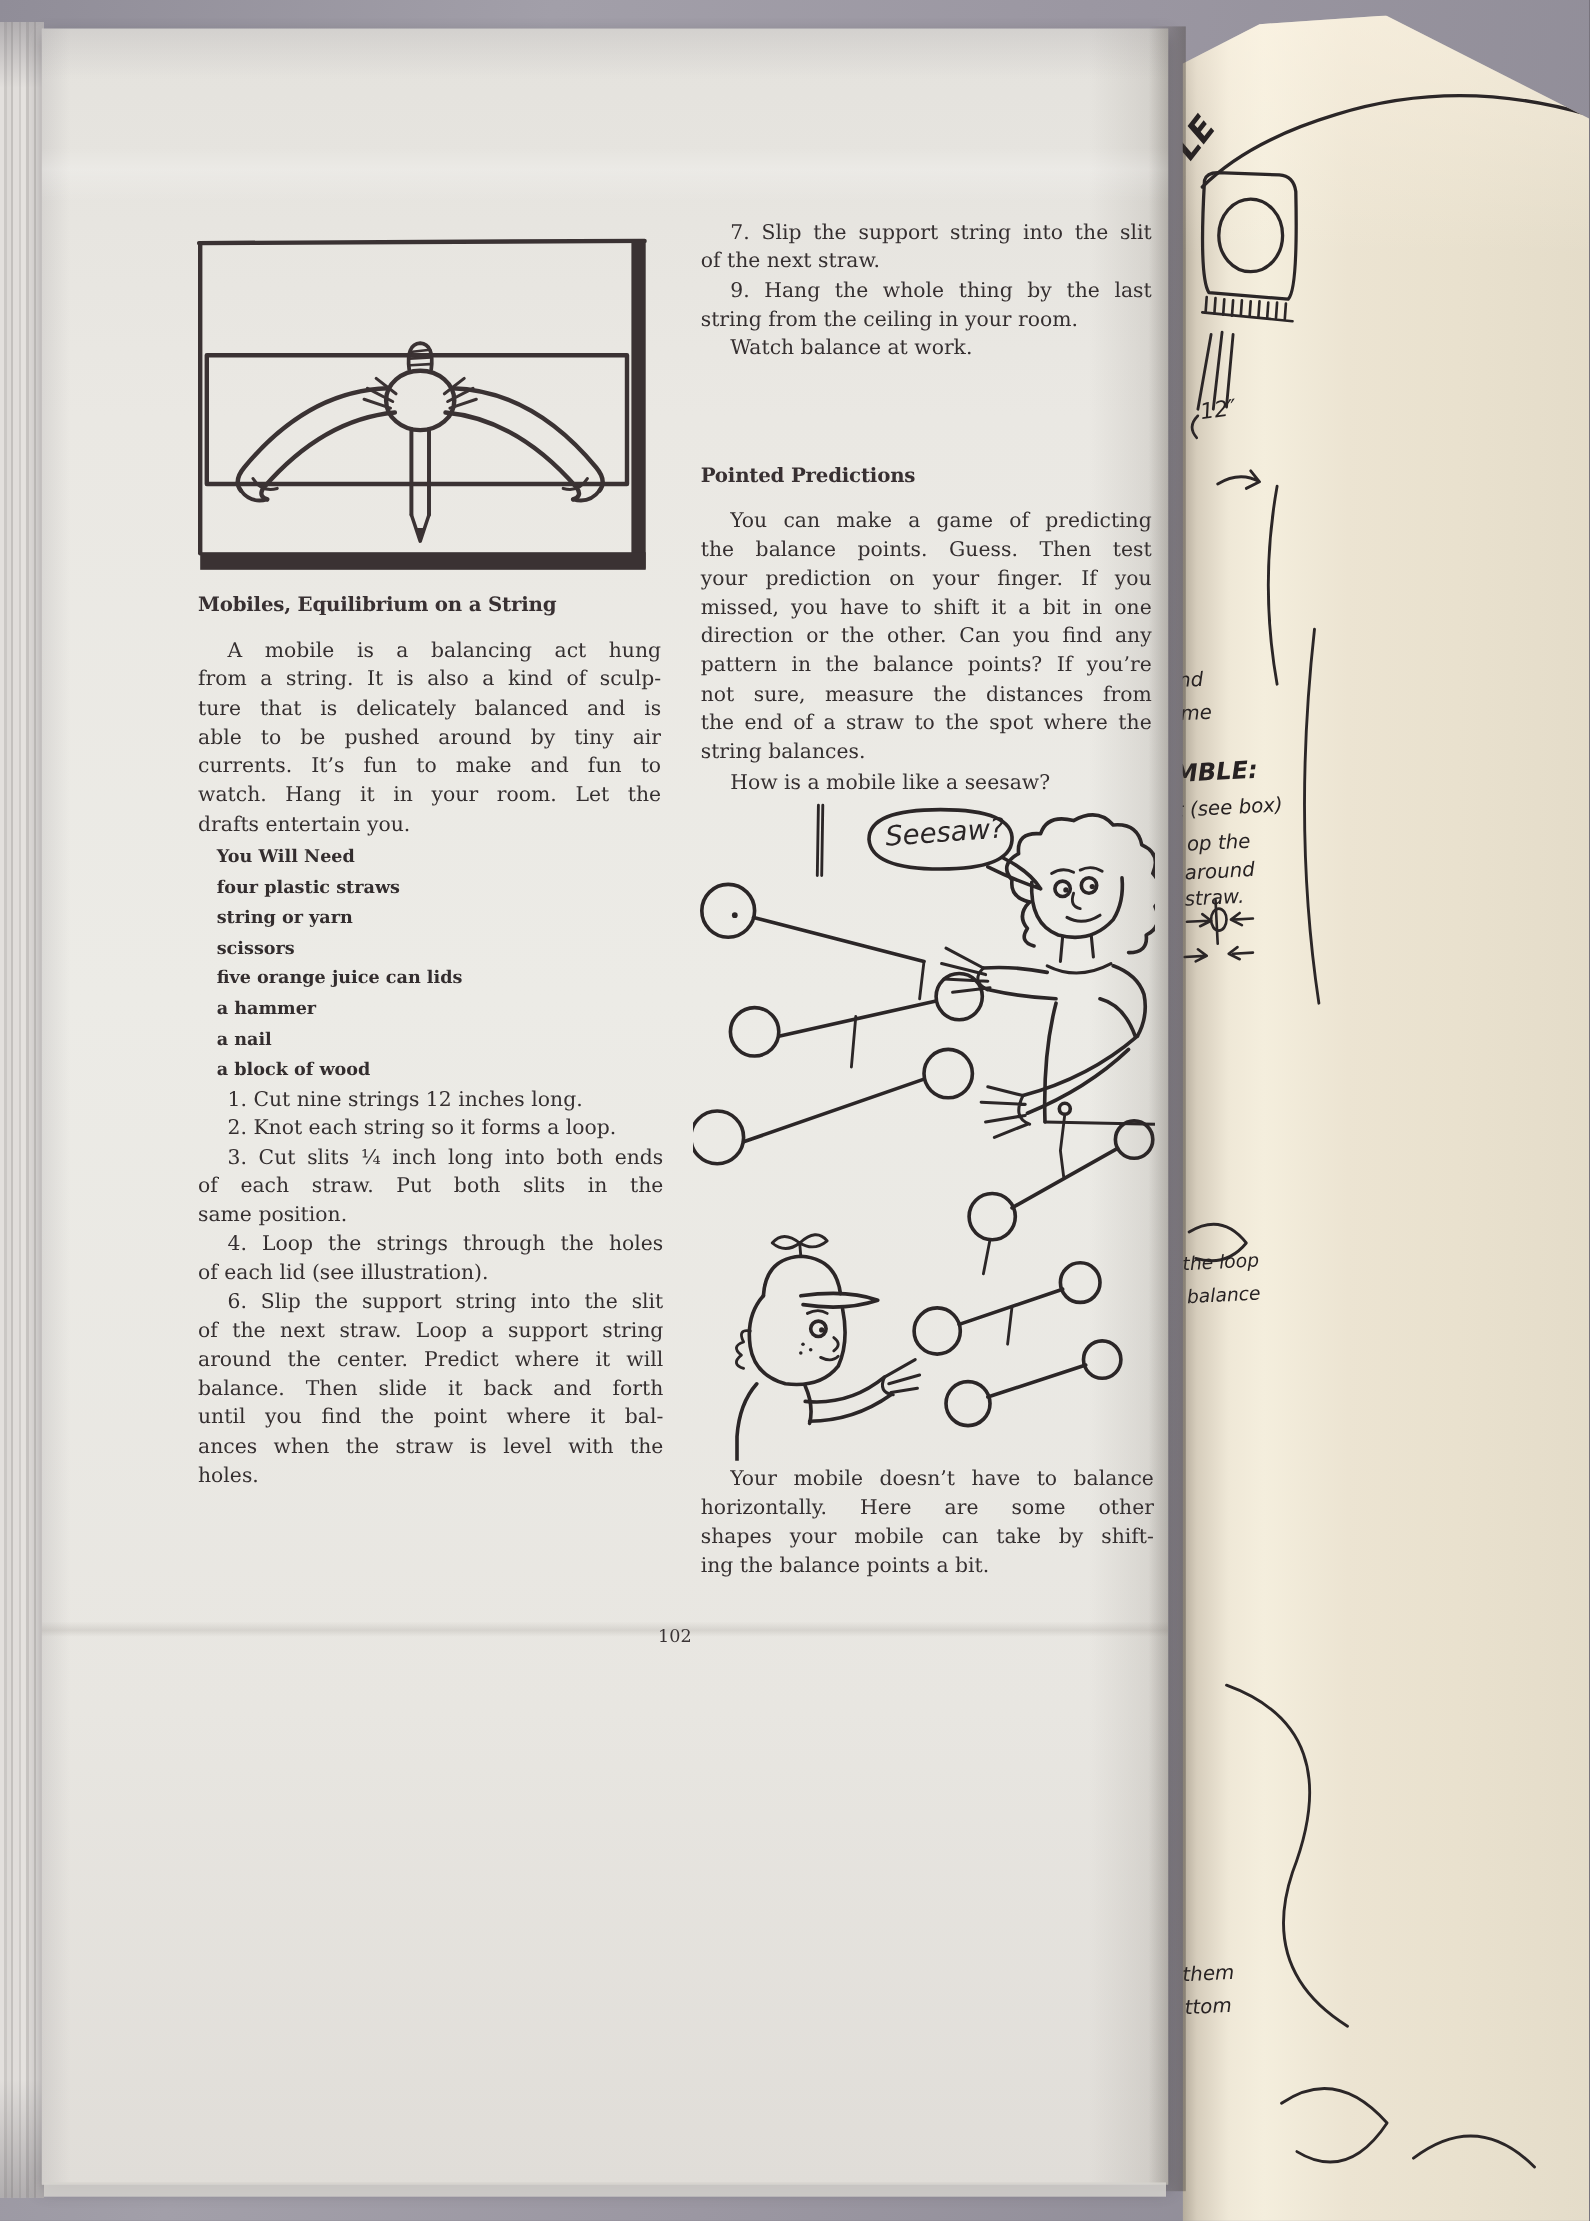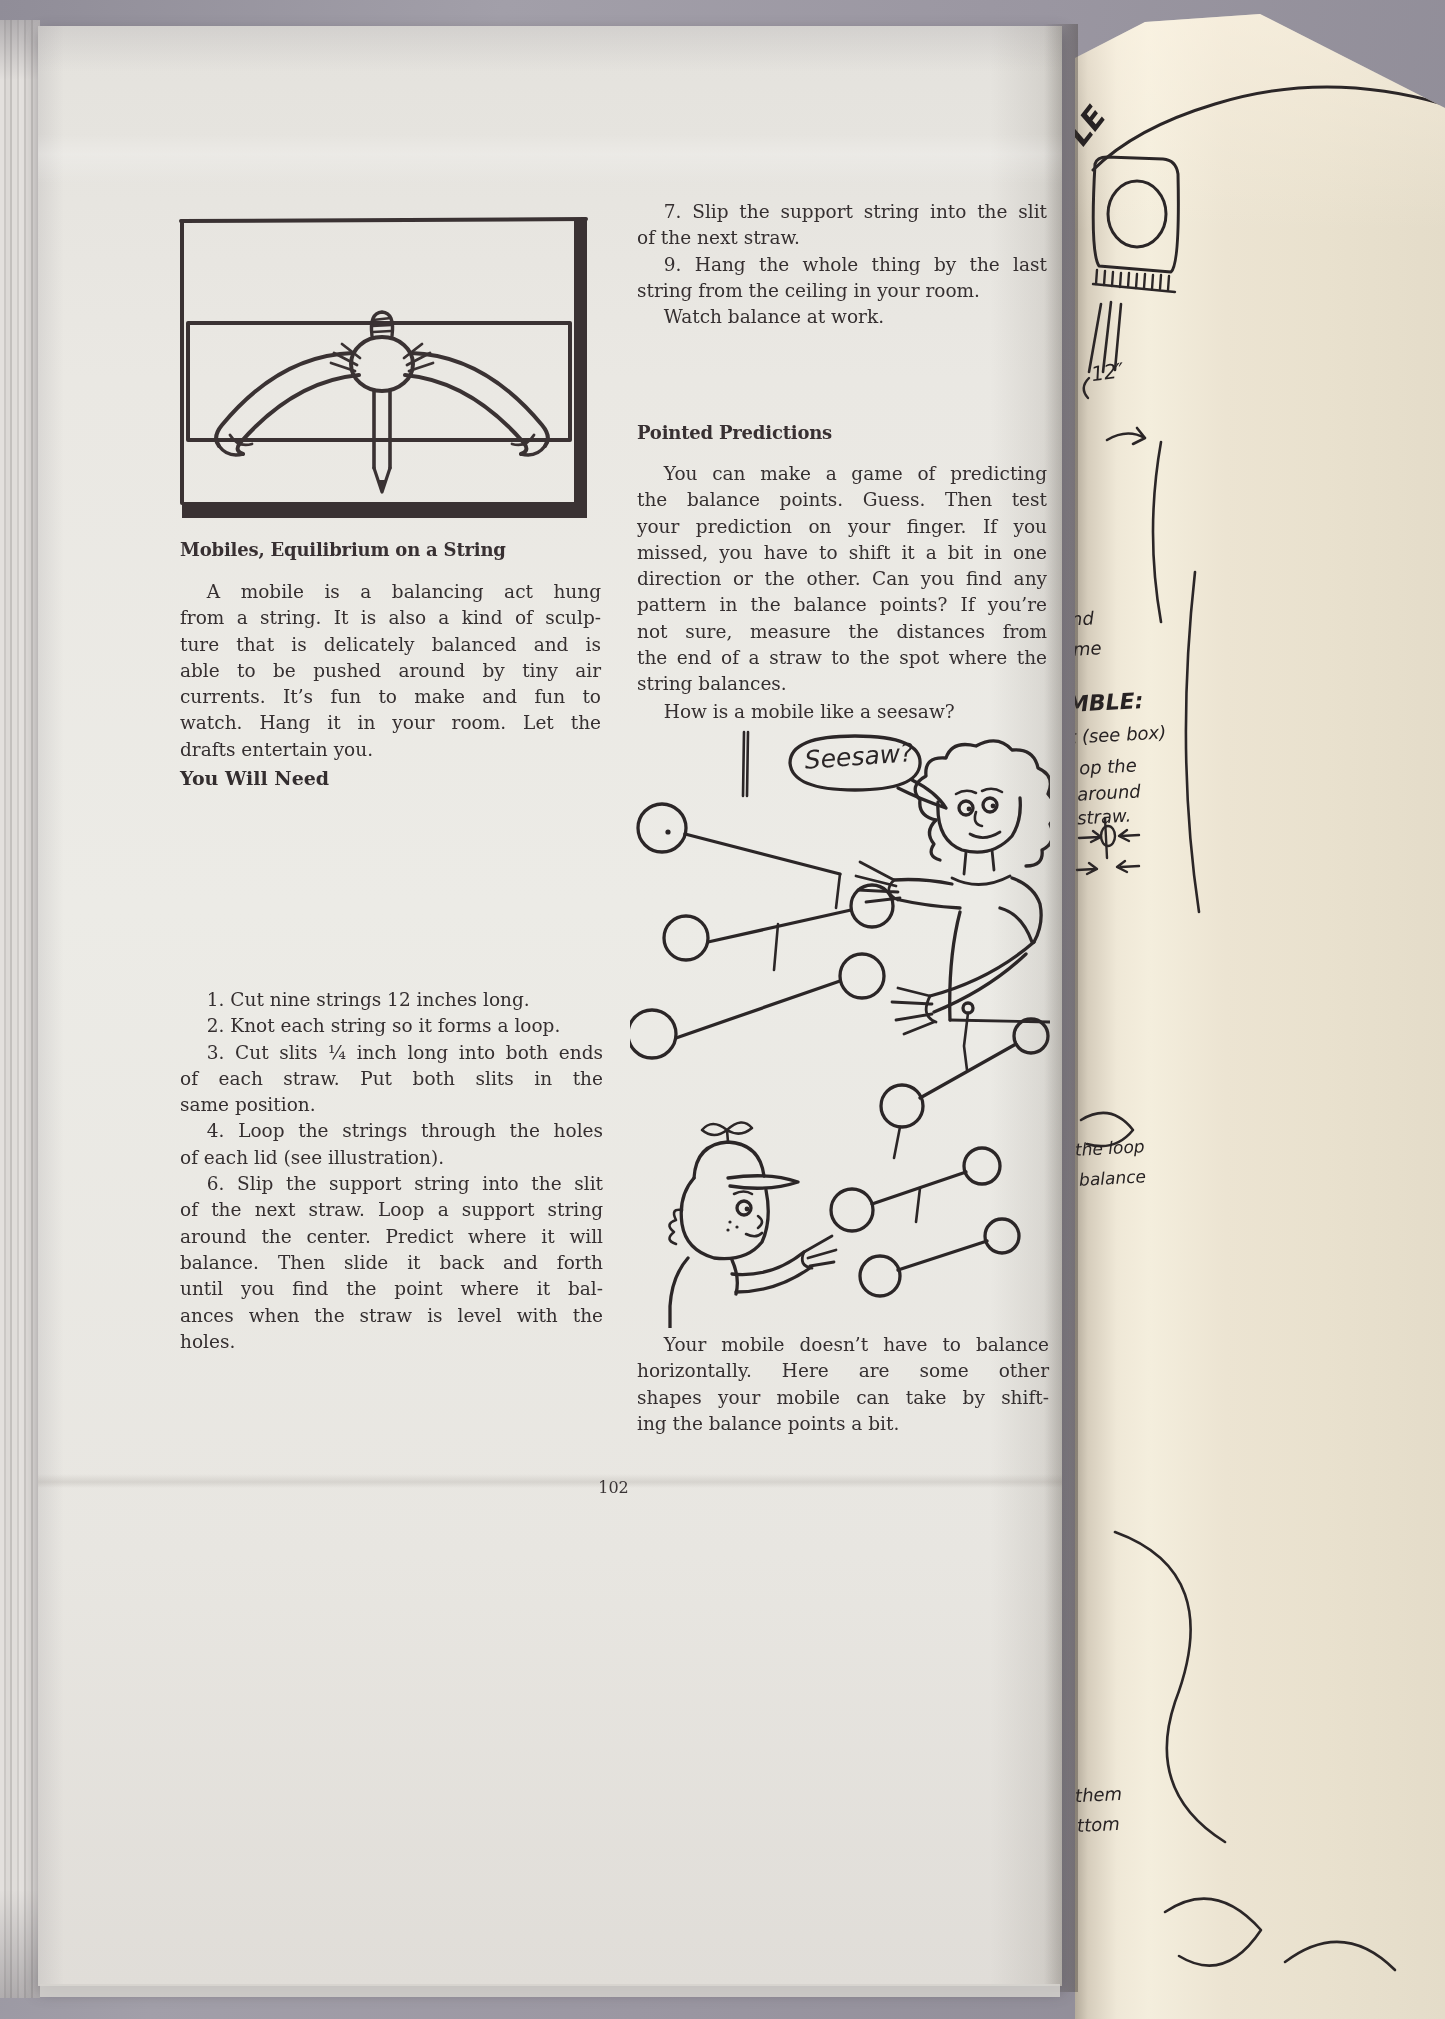--- a/index.html
+++ b/index.html
@@ -39,21 +39,21 @@
   .mat .tl{text-align:left;text-align-last:left;font-weight:bold;}
   h2{margin:0;font-size:18px;letter-spacing:-.2px;color:#383032;}
 
   #title-box{left:138px;top:187px;width:415px;height:308px;}
   #box-title{position:absolute;left:6px;top:12px;width:392px;text-align:center;z-index:2;
     font-weight:bold;font-size:33px;line-height:37px;color:#3a3132;letter-spacing:.5px;}
   #title-art{position:absolute;left:0;top:0;}
 
   #heading1{left:142px;top:513px;width:421px;}
   #intro{left:142px;top:553px;width:421px;}
-  #materials{left:142px;top:739px;width:421px;font-size:19px;line-height:27.6px;color:#332d2e;}
+  #materials{left:159px;top:739px;width:421px;font-size:16px;line-height:27.6px;color:#332d2e;}
   #steps-left{left:142px;top:961px;width:423px;}
   #col2-steps{left:599px;top:173px;width:410px;}
   #heading2{left:599px;top:396px;width:410px;}
   #predictions{left:599px;top:435px;width:410px;}
   #question{left:599px;top:673px;width:410px;}
   #cartoon{left:592px;top:702px;}
   #bubble-text{left:758px;top:716px;width:126px;text-align:center;z-index:3;
     font-family:"DejaVu Sans",sans-serif;font-style:italic;font-size:25px;color:#2a2526;transform:rotate(-4deg);}
   #closing{left:599px;top:1306px;width:412px;}
   #page-number{left:142px;top:1452px;width:867px;text-align:center;font-size:16px;color:#3a3435;}
@@ -121,20 +121,29 @@
         <div class="tl">from a string. It is also a kind of sculp-</div>
         <div class="tl">ture that is delicately balanced and is</div>
         <div class="tl">able to be pushed around by tiny air</div>
         <div class="tl">currents. It’s fun to make and fun to</div>
         <div class="tl">watch. Hang it in your room. Let the</div>
         <div class="tl">drafts entertain you.</div>
       </div>
 
     <div id="materials" class="abs mat">
       <div class="tl" style="font-weight:bold">You Will Need</div>
+      <div>
+          <div class="tl">four plastic straws</div>
+          <div class="tl">string or yarn</div>
+          <div class="tl">scissors</div>
+          <div class="tl">five orange juice can lids</div>
+          <div class="tl">a hammer</div>
+          <div class="tl">a nail</div>
+          <div class="tl">a block of wood</div>
+        </div>
     </div>
 
     <div id="steps-left" class="abs body-col">
       <div class="para ind">
           <div class="tl">1. Cut nine strings 12 inches long.</div>
         </div>
       <div class="para ind">
           <div class="tl">2. Knot each string so it forms a loop.</div>
         </div>
       <div class="para ind">

